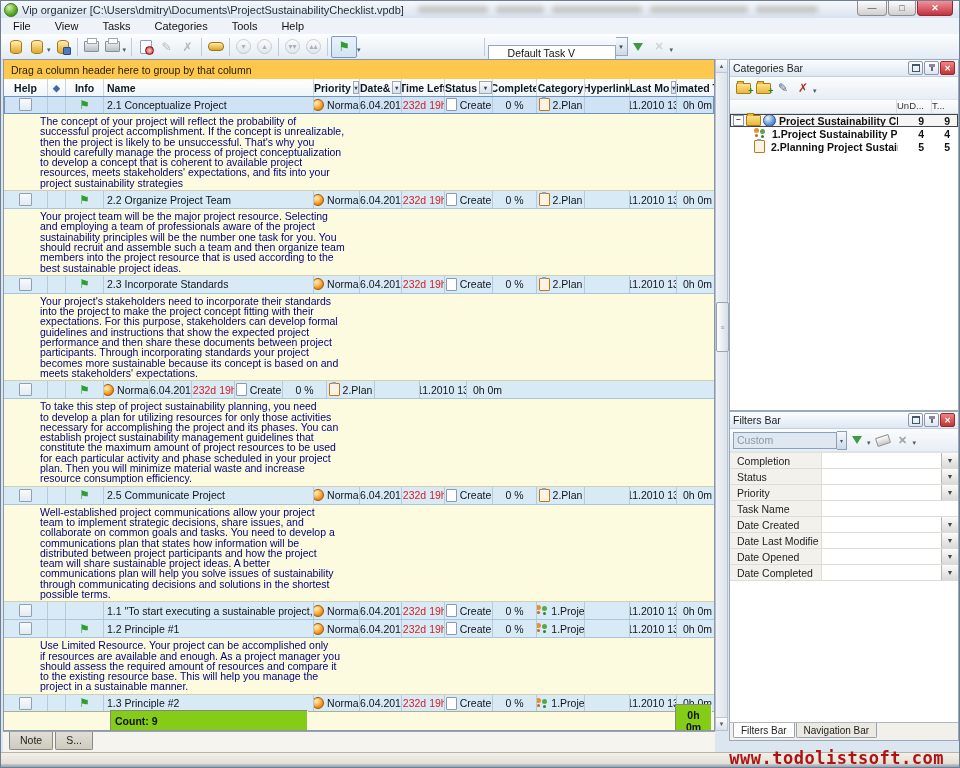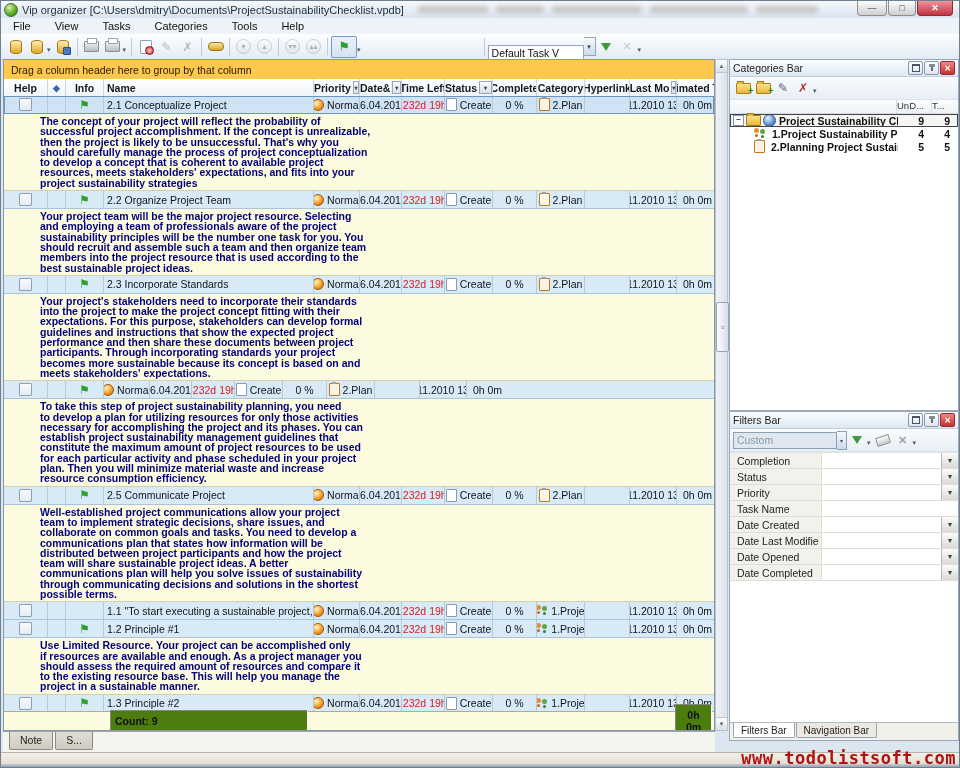--- a/index.html
+++ b/index.html
@@ -41,21 +41,21 @@
   .ic-page .clk{position:absolute;right:-3px;bottom:-2px;width:7px;height:7px;border-radius:50%;background:radial-gradient(#ffd0d0,#d02020);border:1px solid #801010;}
   .ic-pencil{font-size:12px;color:#4a5a78;line-height:1;}
   .ic-goggle{width:14px;height:7px;border-radius:4px;background:linear-gradient(#ffe9a8,#d8a428);border:1px solid #9a7414;}
   .ic-rnd{width:13px;height:13px;border-radius:50%;border:1px solid #7a8ea8;background:linear-gradient(#fff,#cfdcea);
     display:flex;align-items:center;justify-content:center;font-size:8px;color:#35507a;}
   .flagbox{width:24px;height:20px;border:1px solid #7a9cc4;background:linear-gradient(#eaf2fb,#d3e3f3);
     border-radius:2px;display:flex;align-items:center;justify-content:center;}
   .ic-flag{color:#2f9e2f;font-size:13px;line-height:1;}
   .tright{margin-left:118px;display:flex;align-items:center;}
   .combo{width:88px;height:15px;background:#fff;border:1px solid #97a7bb;font-size:10.5px;color:#111;
-    padding:1px 3px;white-space:nowrap;overflow:hidden;margin-top:16px;}
+    padding:1px 19px;white-space:nowrap;overflow:hidden;margin-top:16px;}
   .combodd{width:11px;height:17px;border:1px solid #97a7bb;border-left:none;background:linear-gradient(#f6f9fc,#cdd9e6);
     font-size:7px;color:#345;display:flex;align-items:center;justify-content:center;}
   .ic-funnel{width:0;height:0;border-left:5px solid transparent;border-right:5px solid transparent;border-top:8px solid #3f9a3f;}
 
   
   .grid-panel{position:absolute;top:58px;left:2px;width:712px;height:672px;background:#fff;
     border:1px solid #8a98a8;box-sizing:border-box;overflow:hidden;}
   .groupby{position:absolute;top:0;left:0;right:0;height:19px;background:#fdc84d;border-bottom:1px solid #e0a62c;
     font-size:10.5px;color:#241c00;display:flex;align-items:center;padding-left:7px;}
   .ghead{position:absolute;top:19px;left:0;right:0;height:17px;display:flex;
@@ -80,28 +80,28 @@
   .doc-ic{width:9px;height:11px;background:#fff;border:1px solid #8898b8;border-radius:1px;margin-right:3px;flex:0 0 9px;}
   .clip-ic{width:9px;height:11px;border:1px solid #c07818;background:#fdf3e4;border-radius:1px;margin-right:3px;flex:0 0 9px;position:relative;}
   .clip-ic::before{content:"";position:absolute;top:-2px;left:2px;width:4px;height:2px;background:#98a0a8;}
   .ppl-ic{width:12px;height:11px;margin-right:3px;flex:0 0 12px;position:relative;}
   .ppl-ic::before{content:"";position:absolute;left:0;top:0;width:5px;height:5px;border-radius:50%;
     background:#e89030;box-shadow:0 5px 0 -1px #c86818;}
   .ppl-ic::after{content:"";position:absolute;left:6px;top:1px;width:5px;height:5px;border-radius:50%;
     background:#58a848;box-shadow:0 5px 0 -1px #388030;}
   .red{color:#d42020;}
   .drow{background:#fcfbdf;border-bottom:1px solid #d2cfb2;padding:2px 8px 2px 36px;
-    font-size:10.5px;font-weight:bold;color:#00007d;line-height:10.3px;white-space:pre-line;}
+    font-size:10.5px;font-weight:normal;color:#00007d;line-height:10.3px;white-space:pre-line;}
   .gfoot{position:absolute;bottom:0;left:0;right:0;height:18px;background:#fcfbdf;border-top:1px solid #b0ae92;
     display:flex;align-items:center;font-size:10.5px;}
   .fsp1{width:100px;flex:0 0 100px;}
   .fname{width:210px;flex:0 0 210px;display:flex;}
   .fsp2{flex:1;}
   .fest{width:41px;flex:0 0 41px;display:flex;}
-  .sunk{flex:1;margin:0 6px;background:#4d7c0f;border-top:1px solid #8a867e;border-left:1px solid #8a867e;
+  .sunk{flex:1;margin:0 6px;background:#84cc16;border-top:1px solid #8a867e;border-left:1px solid #8a867e;
     border-bottom:1px solid #fff;border-right:1px solid #fff;font-weight:bold;padding:4px 4px;line-height:12px;color:#111;}
   .fest .sunk{margin:0 2px;text-align:center;}
 
   
   .vscroll{position:absolute;top:58px;left:714px;width:13px;height:672px;box-sizing:border-box;
     background:linear-gradient(to right,#f0f3f7,#dbe2ea);border:1px solid #b7c1cc;}
   .sbtn{height:12px;display:flex;align-items:center;justify-content:center;font-size:6px;color:#566;
     background:linear-gradient(#fdfdfe,#d9e0e9);border-bottom:1px solid #bcc6d1;}
   .sbtn.dn{position:absolute;bottom:0;left:0;right:0;border-top:1px solid #bcc6d1;border-bottom:none;}
   .sthumb{position:absolute;top:242px;left:0;width:11px;height:48px;background:linear-gradient(to right,#fdfdfe,#d6dde7);
@@ -166,21 +166,21 @@
   .rtab.active{background:#fff;}
 
   
   .note-row{position:absolute;top:730px;left:2px;width:712px;height:21px;background:#f6f4ef;
     border-top:1px solid #9aa4ae;display:flex;align-items:flex-start;padding-left:6px;box-sizing:border-box;}
   .ltab{font-size:10.5px;background:linear-gradient(#e2ded6,#cfcabe);border:1px solid #8a8a84;border-top:none;
     padding:2px 10px 3px;color:#222;border-radius:0 0 2px 2px;margin-right:2px;}
   .statusbar{position:absolute;left:0;right:0;top:751px;height:12px;
     background:linear-gradient(#f3f0e9,#e1ddd2);border-top:1px solid #b8b4aa;}
   .sliver{position:absolute;left:0;right:0;bottom:0;height:3px;background:linear-gradient(#c6ccd4,#9aa2ae);}
-  .watermark{position:absolute;right:3px;top:747px;z-index:40;font-family:"DejaVu Sans Mono",monospace;
+  .watermark{position:absolute;right:15px;top:747px;z-index:40;font-family:"DejaVu Sans Mono",monospace;
     font-weight:bold;font-size:17px;letter-spacing:.5px;color:#b01212;}
 </style>
 </head>
 <body>
 
 <div class="window">
 
   <div class="titlebar">
     <span class="appic"></span>
     <span class="title-text">Vip organizer [C:\Users\dmitry\Documents\ProjectSustainabilityChecklist.vpdb]</span>

